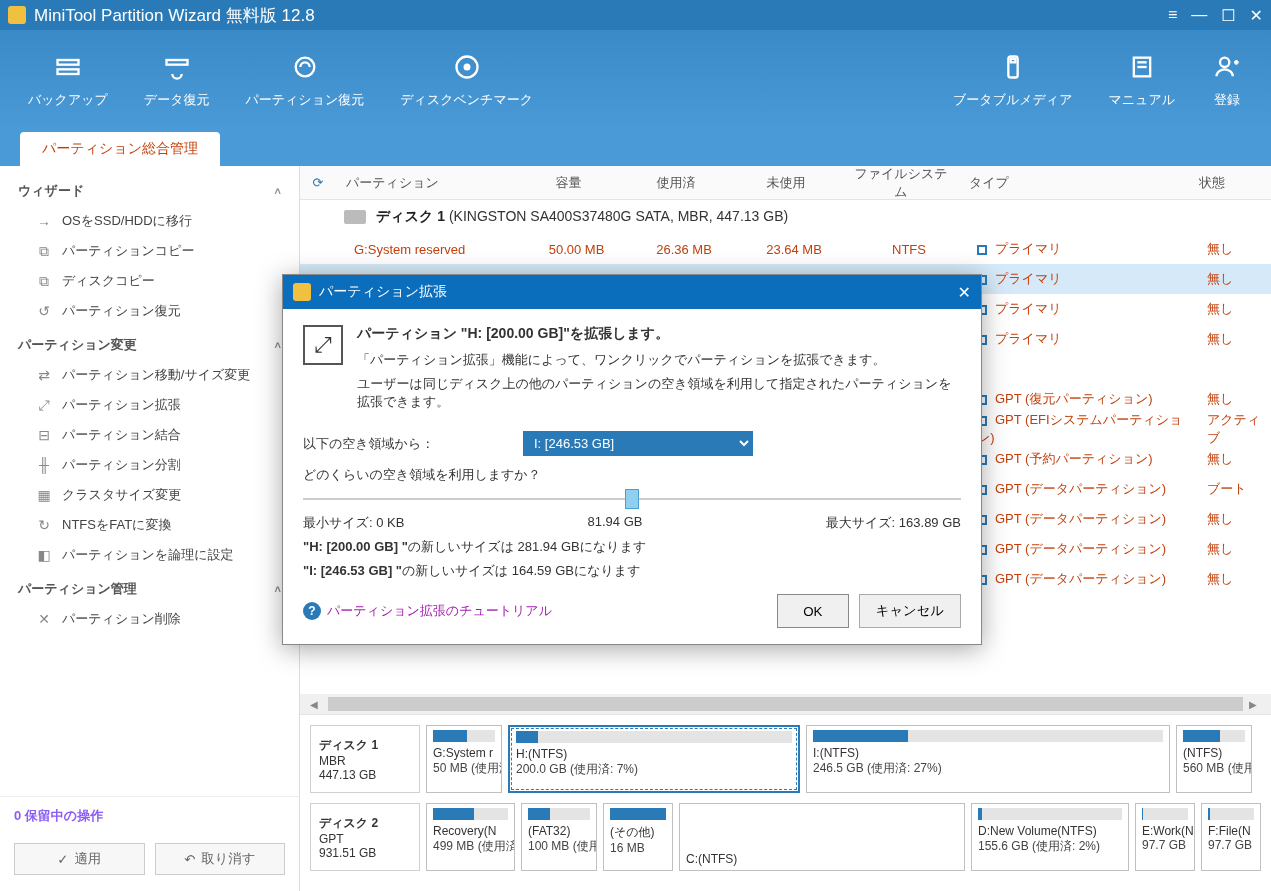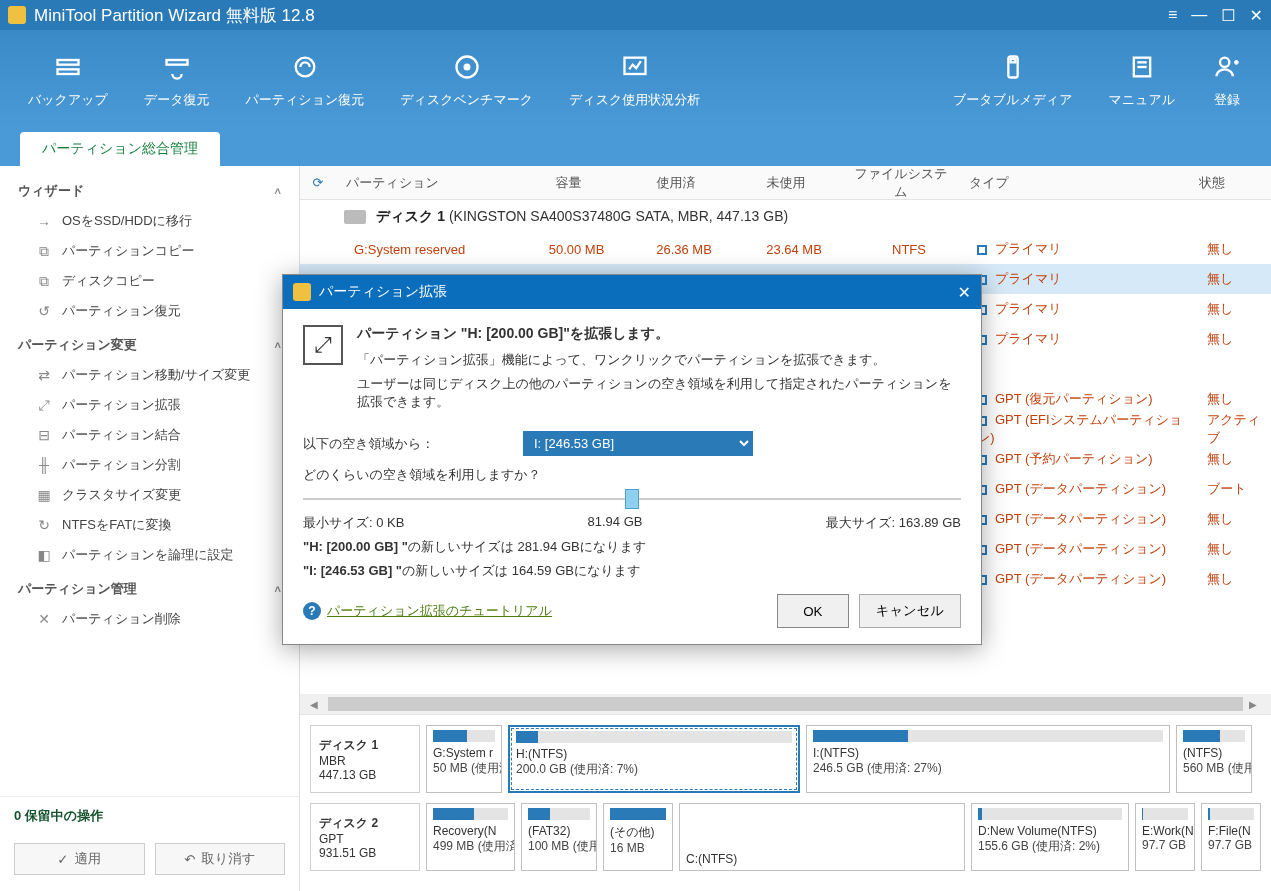--- a/index.html
+++ b/index.html
@@ -13,30 +13,30 @@
 .titlebar .win-controls span { cursor: pointer; }
 
 
 .toolbar { height: 100px; background: linear-gradient(#3a8ac8, #4a9ad8); display: flex; align-items: center; padding: 0 10px; color: #fff; }
 .toolbar .tool-item { display: flex; flex-direction: column; align-items: center; gap: 8px; padding: 8px 18px; cursor: pointer; font-size: 13px; }
 .toolbar .tool-item .ticon { width: 32px; height: 32px; display:flex; align-items:center; justify-content:center; font-size:28px; }
 .toolbar .spacer { flex: 1; }
 
 
 .tabbar { height: 36px; background: #4a9ad8; padding-left: 20px; display:flex; align-items:flex-end;}
-.tabbar .tab { background: #fff; padding: 8px 22px; border-radius: 4px 4px 0 0; font-size: 14px; color:#15803d; }
+.tabbar .tab { background: #fff; padding: 8px 22px; border-radius: 4px 4px 0 0; font-size: 14px; color:#c2410c; }
 
 
 .main { display: flex; height: 725px; }
 .sidebar { width: 300px; border-right: 1px solid #ddd; overflow-y:auto; position:relative; padding: 6px 0; }
 .sidebar .section-header { padding: 10px 18px 6px; font-weight: bold; color: #555; display:flex; align-items:center; justify-content:space-between;}
 .sidebar .section-header .chev { color:#888; font-size:11px;}
 .sidebar .side-item { padding: 6px 18px 6px 36px; cursor: pointer; display:flex; align-items:center; gap:10px; color:#444;}
 .sidebar .side-item .sicon { width:16px; text-align:center; color:#888; font-size:14px;}
-.sidebar .footer-status { position:absolute; bottom:56px; left:0; right:0; padding:10px 14px; border-top:1px solid #eee; font-weight:bold; color:#14532d; background:#fff;}
+.sidebar .footer-status { position:absolute; bottom:56px; left:0; right:0; padding:10px 14px; border-top:1px solid #eee; font-weight:bold; color:#8b5cf6; background:#fff;}
 .sidebar .footer-btns { position:absolute; bottom:8px; left:0; right:0; padding:8px 14px; display:flex; gap:10px; justify-content:center;}
 .sidebar .footer-btns button { flex:1; padding:6px 4px; border:1px solid #ccc; background:#f7f7f7; cursor:pointer; color:#666; display:flex; align-items:center; justify-content:center; gap:6px;}
 
 
 .content { flex: 1; position: relative; display:flex; flex-direction:column;}
 .grid-header { display:flex; height:34px; border-bottom:1px solid #e4e4e4; align-items:center; font-size:13px; color:#555; background:#fafafa;}
 .grid-header .refresh { width:36px; text-align:center; color:#2a7ab8; cursor:pointer;}
 .gh-col { padding:0 8px; text-align:center;}
 .col-part{ flex:0 0 180px; text-align:left; padding-left:10px;}
 .col-cap{ flex:0 0 105px;}
@@ -83,21 +83,21 @@
 .dialog .dlg-row label{ width:210px;}
 .dialog select{ width:230px; padding:3px 6px; border:1px solid #2a7ab8; background:#2a7ab8; color:#fff; font-size:13px;}
 .dialog .slider-wrap{ margin:10px 0 6px; position:relative;}
 .dialog .track{ height:2px; background:#ccc; margin:14px 0; position:relative;}
 .dialog .handle{ position:absolute; top:-9px; left:49%; width:14px; height:20px; background:#8fd0f0; border:1px solid #4aa0d0; cursor:pointer;}
 .dialog .slider-labels{ display:flex; justify-content:space-between; font-size:13px;}
 .dialog .result-line{ margin:6px 0; font-size:13px;}
 .dialog .dlg-footer{ display:flex; align-items:center; padding:8px 0 4px; gap:10px;}
 .dialog .help{ display:flex; align-items:center; gap:6px;}
 .dialog .help .qicon{ width:18px; height:18px; border-radius:50%; background:#2a7ab8; color:#fff; display:flex; align-items:center; justify-content:center; font-size:12px; font-weight:bold;}
-.dialog .help a{ color:#4d7c0f; text-decoration:underline; cursor:pointer;}
+.dialog .help a{ color:#a21caf; cursor:pointer;}
 .dialog .btns{ margin-left:auto; display:flex; gap:10px;}
 .dialog .btns button{ min-width:72px; padding:7px 16px; border:1px solid #aaa; background:#f0f0f0; cursor:pointer;}
 .dialog .btns button.primary{ border:1px solid #888;}
 
 svg.icon{ width:28px; height:28px; fill:none; stroke:#fff; stroke-width:2;}
 </style>
 </head>
 <body>
 
 <div class="titlebar">
@@ -141,29 +141,20 @@
         <span>パーティション復元</span>
       </div>
       <div class="tool-item">
         <div class="ticon">
           <svg class="icon" viewBox="0 0 24 24">
             <circle cx="12" cy="12" r="9"></circle>
             <circle cx="12" cy="12" r="2" fill="#fff"></circle>
           </svg>
         </div>
         <span>ディスクベンチマーク</span>
-      </div>
-      <div class="tool-item">
-        <div class="ticon">
-          <svg class="icon" viewBox="0 0 24 24">
-            <rect x="3" y="4" width="18" height="14"></rect>
-            <path d="M7 14l3-4 3 3 4-6"></path>
-          </svg>
-        </div>
-        <span>ディスク使用状況分析</span>
       </div>
     </div>
   <div class="spacer"></div>
   <div id="toolbar-right" style="display:flex;">
       <div class="tool-item">
         <div class="ticon">
           <svg class="icon" viewBox="0 0 24 24">
             <rect x="8" y="3" width="8" height="18" rx="2"></rect>
             <rect x="10" y="5" width="4" height="3"></rect>
           </svg>

